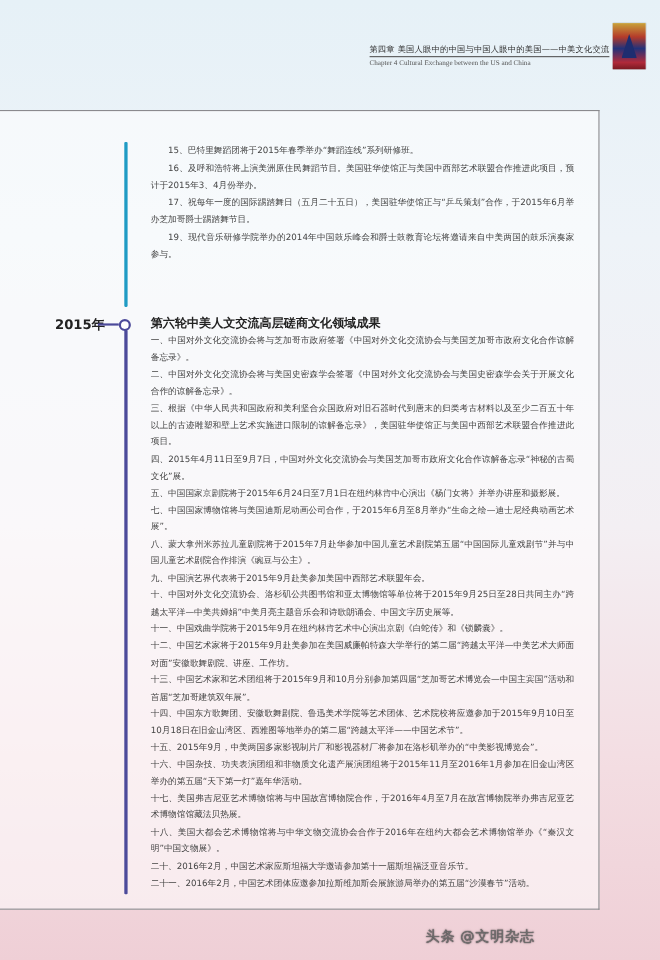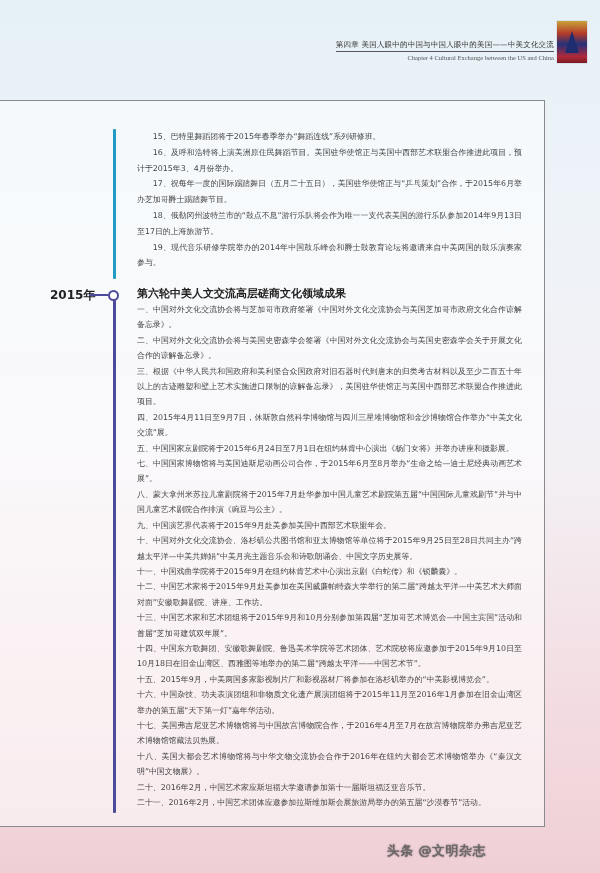--- a/index.html
+++ b/index.html
@@ -3,21 +3,21 @@
 <meta charset="utf-8">
 <style>
   html, body { margin:0; padding:0; }
   body {
     width:600px; height:873px; overflow:hidden; position:relative;
     font-family: "DejaVu Sans", "Liberation Sans", sans-serif;
     background: linear-gradient(180deg, #e6f1f7 0%, #eef3f8 25%, #f3eff3 55%, #f3dde2 80%, #efcfd6 100%);
     color:#3a3a3a;
   }
   .header {
-    position:absolute; right:46px; top:40px; text-align:right;
+    position:absolute; right:46px; top:40px; text-align:left;
   }
   .header .cn {
     font-size:7.5px; color:#333; letter-spacing:0.2px;
     border-bottom:1px solid #555; padding-bottom:1px; white-space:nowrap;
   }
   .header .en {
     font-family: "Liberation Serif", serif; font-size:6.5px; color:#555; margin-top:2px; white-space:nowrap;
   }
   .cover {
     position:absolute; right:13px; top:21px; width:30px; height:42px;
@@ -83,30 +83,29 @@
 <div class="vline-top"></div>
 <div class="vline-bottom"></div>
 <div class="year-label">2015年</div>
 <div class="year-connector"></div>
 <div class="year-node"></div>
 
 <div class="content">
   <p>15、巴特里舞蹈团将于2015年春季举办“舞蹈连线”系列研修班。</p>
   <p>16、及呼和浩特将上演美洲原住民舞蹈节目。美国驻华使馆正与美国中西部艺术联盟合作推进此项目，预计于2015年3、4月份举办。</p>
   <p>17、祝每年一度的国际踢踏舞日（五月二十五日），美国驻华使馆正与“乒乓策划”合作，于2015年6月举办芝加哥爵士踢踏舞节目。</p>
-  <p>18、俄勒冈州波特兰市的“鼓点不息”游行乐队将会作为唯一一支代表美国的游行乐队参加2014年9月13日至17日的上海旅游节。</p>
   <p>19、现代音乐研修学院举办的2014年中国鼓乐峰会和爵士鼓教育论坛将邀请来自中美两国的鼓乐演奏家参与。</p>
 </div>
 
 <div class="section2">
   <div class="section-title" style="margin-top:0;">第六轮中美人文交流高层磋商文化领域成果</div>
   <p>一、中国对外文化交流协会将与芝加哥市政府签署《中国对外文化交流协会与美国芝加哥市政府文化合作谅解备忘录》。</p>
   <p>二、中国对外文化交流协会将与美国史密森学会签署《中国对外文化交流协会与美国史密森学会关于开展文化合作的谅解备忘录》。</p>
   <p>三、根据《中华人民共和国政府和美利坚合众国政府对旧石器时代到唐末的归类考古材料以及至少二百五十年以上的古迹雕塑和壁上艺术实施进口限制的谅解备忘录》，美国驻华使馆正与美国中西部艺术联盟合作推进此项目。</p>
-  <p>四、2015年4月11日至9月7日，休斯敦自然科学博物馆与四川三星堆博物馆和金沙博物馆合作举办“中美文化交流”展。</p>
+  <p>四、2015年4月11日至9月7日，中国对外文化交流协会与美国芝加哥市政府文化合作谅解备忘录“神秘的古蜀文化”展。</p>
   <p>五、中国国家京剧院将于2015年6月24日至7月1日在纽约林肯中心演出《杨门女将》并举办讲座和摄影展。</p>
   <p>七、中国国家博物馆将与美国迪斯尼动画公司合作，于2015年6月至8月举办“生命之绘—迪士尼经典动画艺术展”。</p>
   <p>八、蒙大拿州米苏拉儿童剧院将于2015年7月赴华参加中国儿童艺术剧院第五届“中国国际儿童戏剧节”并与中国儿童艺术剧院合作排演《豌豆与公主》。</p>
   <p>九、中国演艺界代表将于2015年9月赴美参加美国中西部艺术联盟年会。</p>
   <p>十、中国对外文化交流协会、洛杉矶公共图书馆和亚太博物馆等单位将于2015年9月25日至28日共同主办“跨越太平洋—中美共婵娟”中美月亮主题音乐会和诗歌朗诵会、中国文字历史展等。</p>
   <p>十一、中国戏曲学院将于2015年9月在纽约林肯艺术中心演出京剧《白蛇传》和《锁麟囊》。</p>
   <p>十二、中国艺术家将于2015年9月赴美参加在美国威廉帕特森大学举行的第二届“跨越太平洋—中美艺术大师面对面”安徽歌舞剧院、讲座、工作坊。</p>
   <p>十三、中国艺术家和艺术团组将于2015年9月和10月分别参加第四届“芝加哥艺术博览会—中国主宾国”活动和首届“芝加哥建筑双年展”。</p>
   <p>十四、中国东方歌舞团、安徽歌舞剧院、鲁迅美术学院等艺术团体、艺术院校将应邀参加于2015年9月10日至10月18日在旧金山湾区、西雅图等地举办的第二届“跨越太平洋——中国艺术节”。</p>
   <p>十五、2015年9月，中美两国多家影视制片厂和影视器材厂将参加在洛杉矶举办的“中美影视博览会”。</p>

